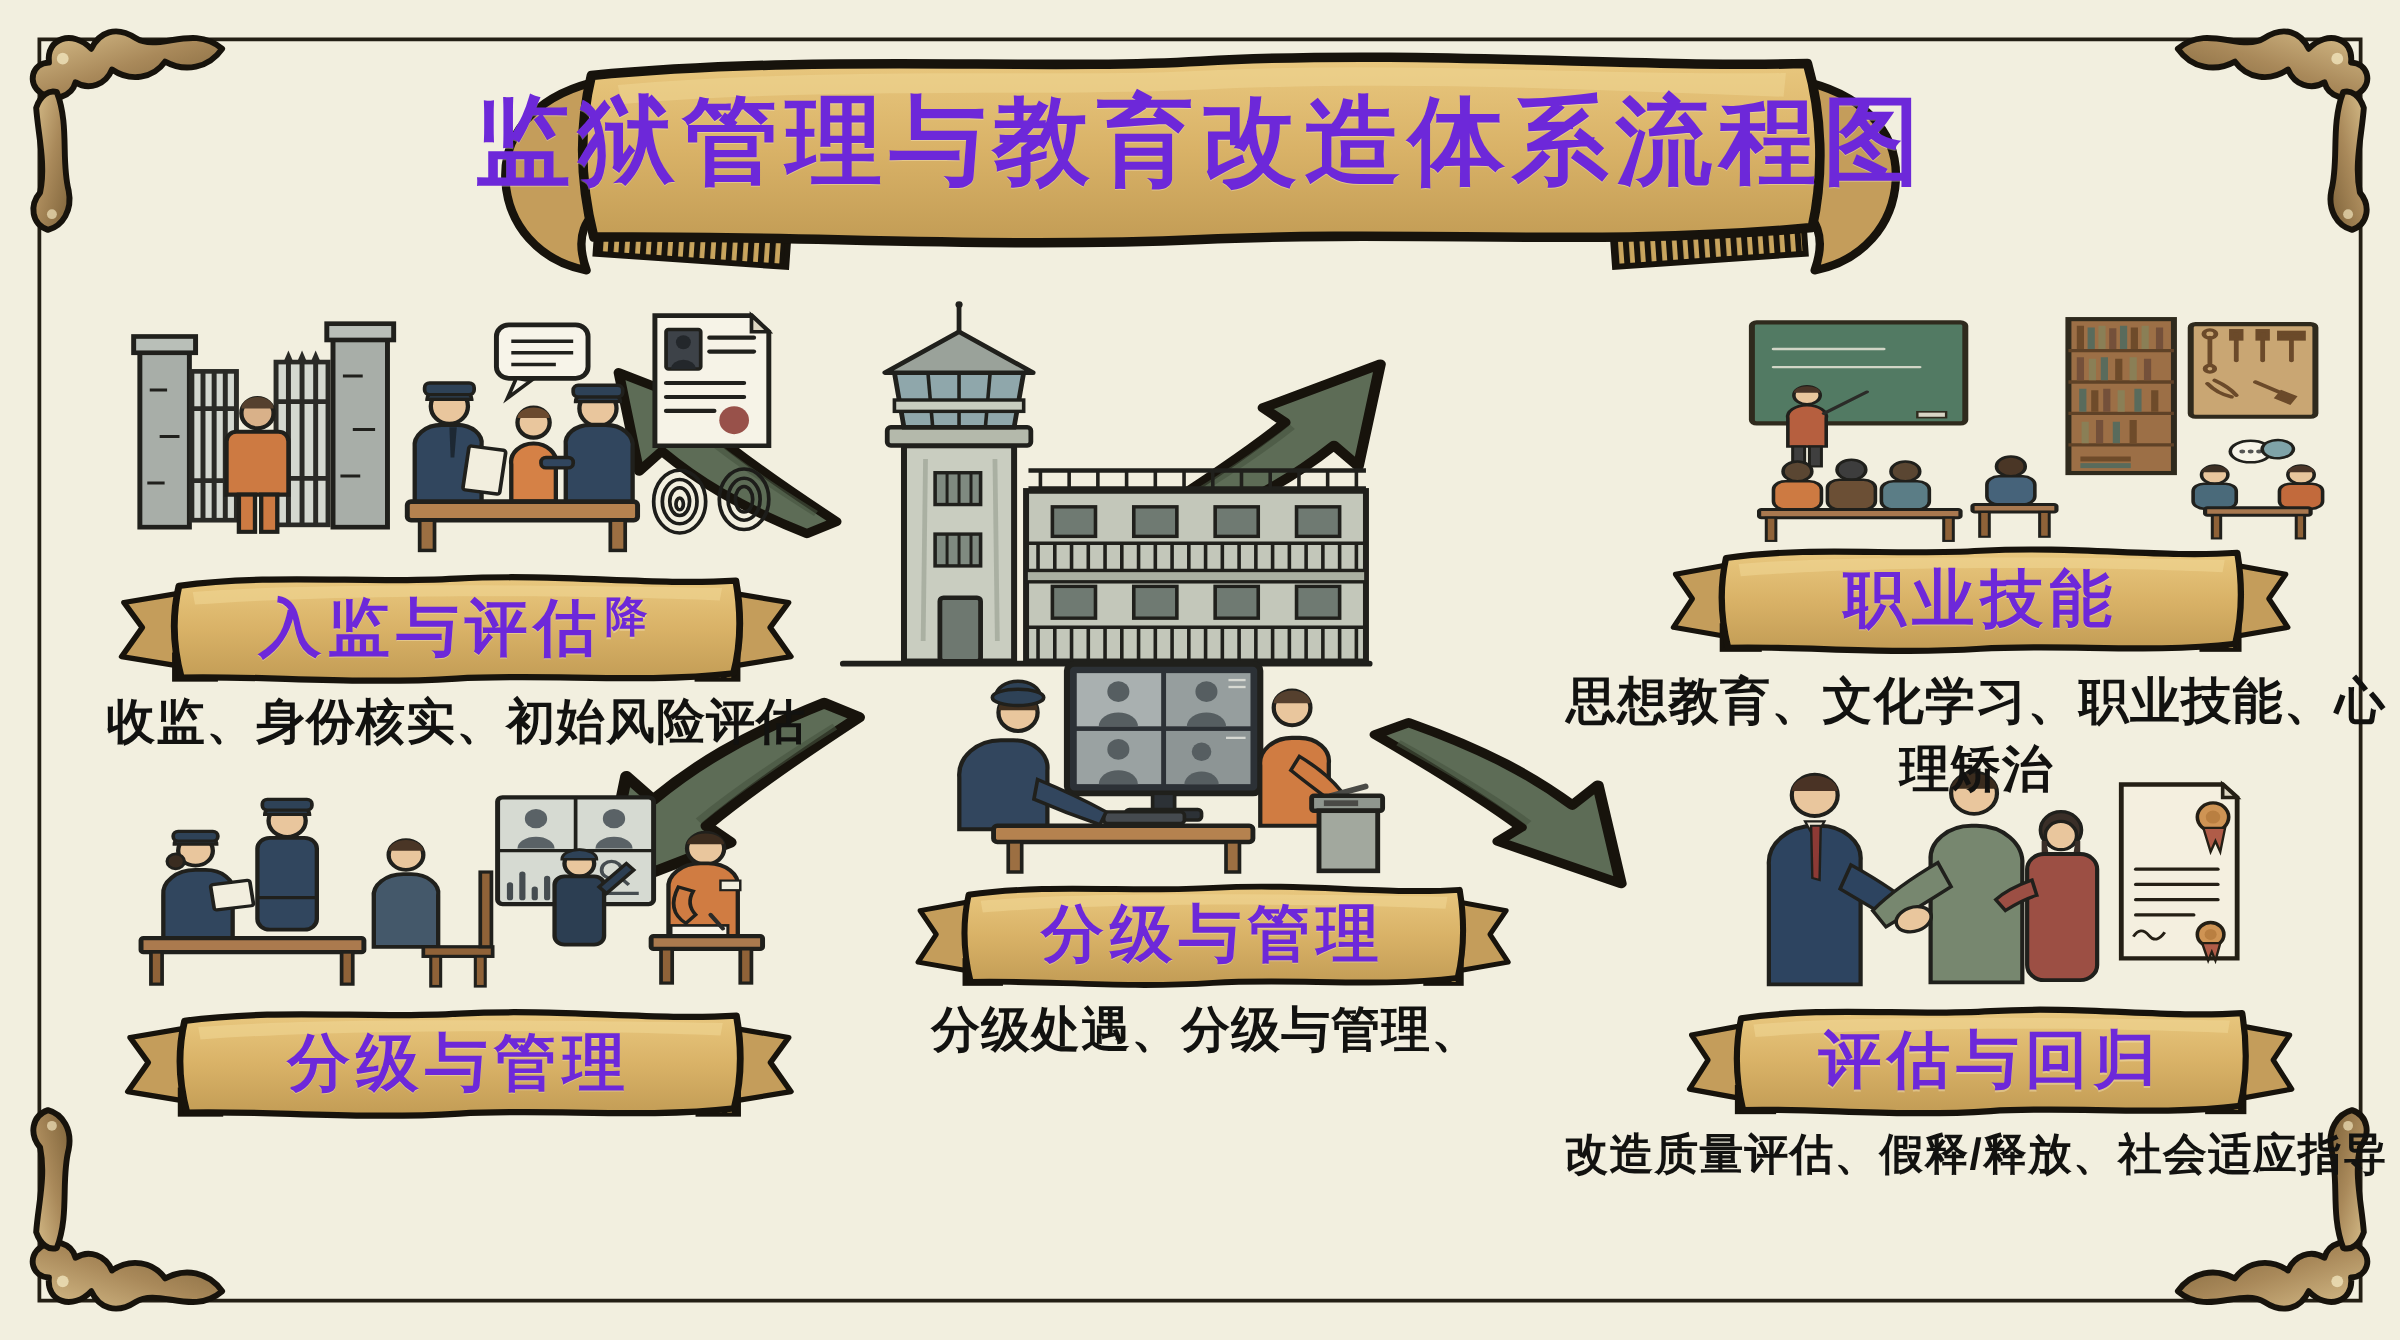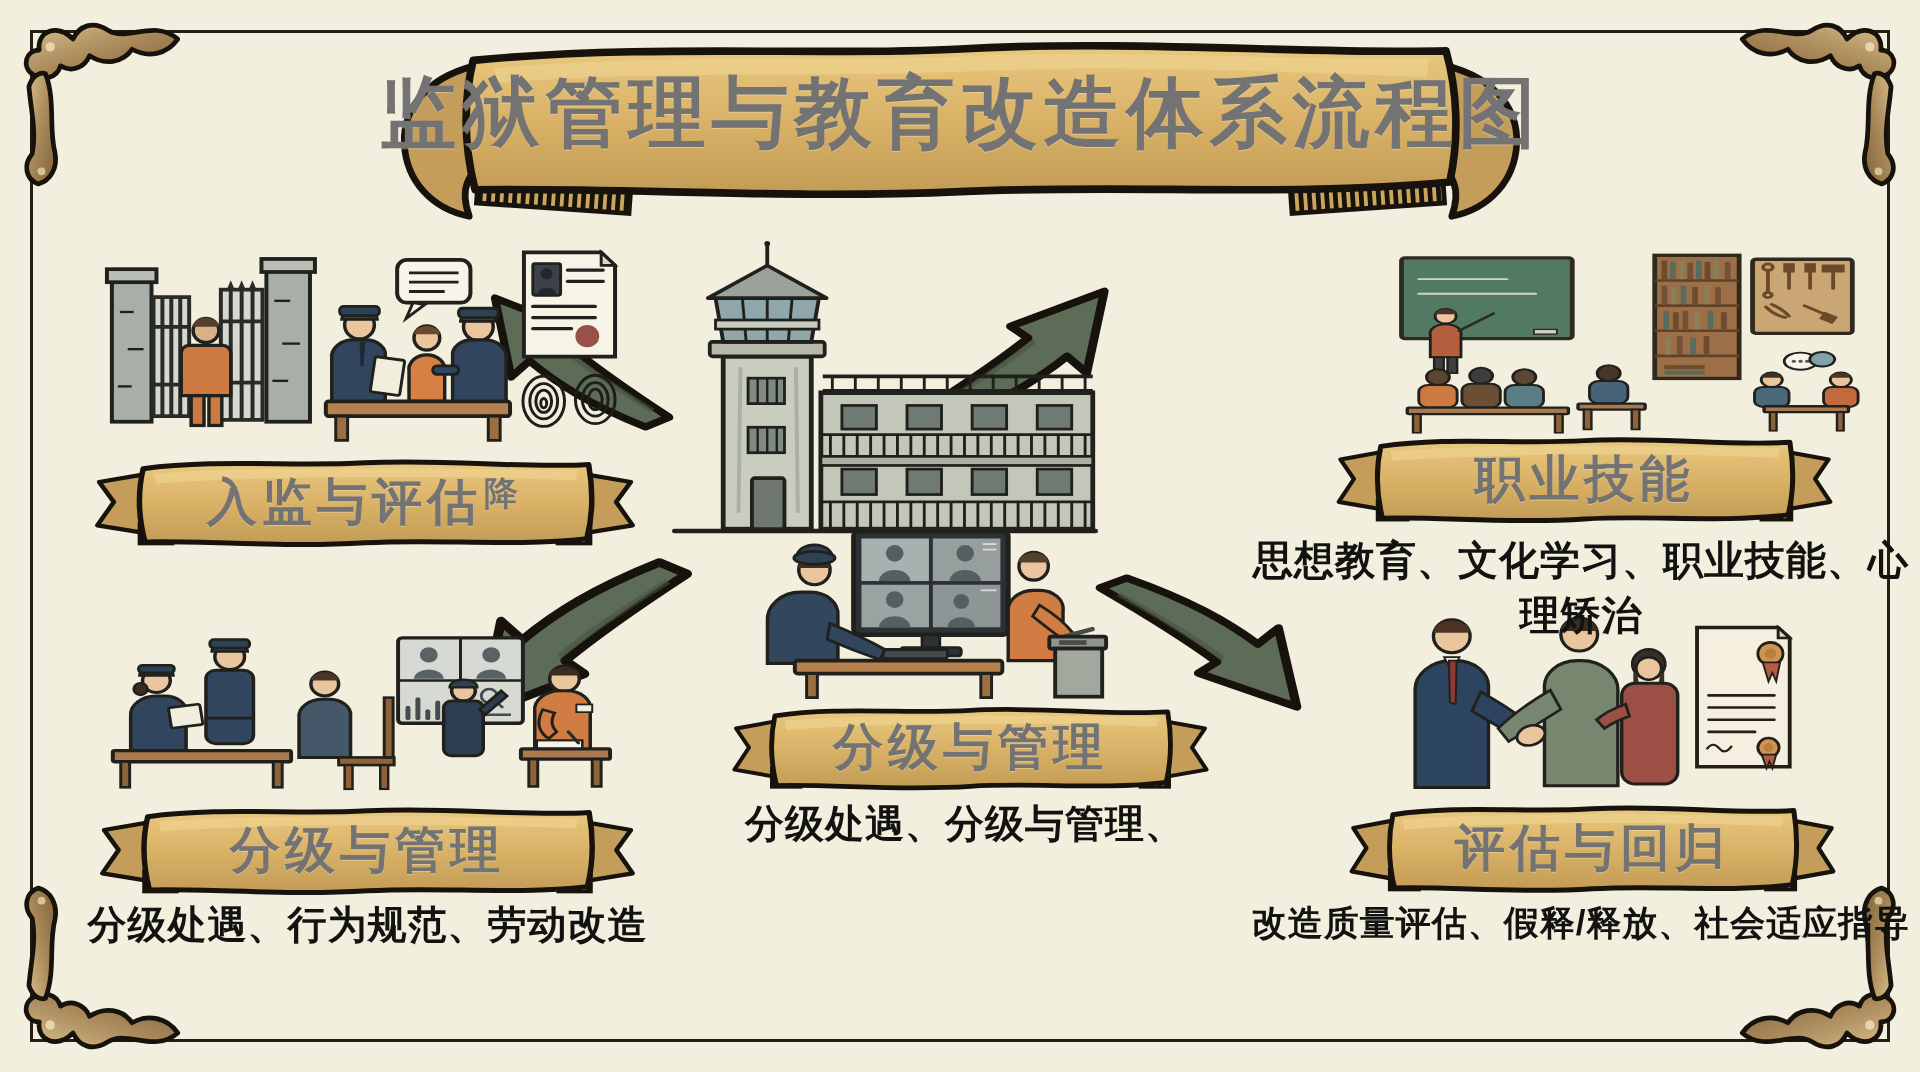--- a/index.html
+++ b/index.html
@@ -12,21 +12,21 @@
   .corner.tr{transform:scaleX(-1)}
   .corner.bl{transform:scaleY(-1)}
   .corner.br{transform:scale(-1,-1)}
   .arrow{position:absolute}
   .arrow svg{width:100%;height:100%}
   .scene{position:absolute}
   .scene svg{width:100%;height:100%}
   .ribbon{position:absolute}
   .ribbon svg.bg{position:absolute;left:0;top:0;width:100%;height:100%}
   .ribbon .label{position:absolute;inset:0;display:flex;align-items:center;justify-content:center;
-                 font-weight:900;letter-spacing:5px;color:#737373;
+                 font-weight:900;letter-spacing:5px;color:#6d28d9;
                  text-shadow:0 1px 0 rgba(255,246,214,.35)}
   .node-label{font-size:50px}
   .label .suffix{font-size:34px;font-weight:900;margin-left:2px;transform:translateY(-8px)}
   .title-ribbon .label{font-size:77px;letter-spacing:6px;padding-bottom:42px}
   .goal-ribbon .label{font-size:50px;letter-spacing:3px}
   .sub{position:absolute;text-align:center;font-weight:900;color:#121210;letter-spacing:1px}
   .sub.s39{font-size:39px}
   .sub.s36{font-size:40px}
   .sub.s35{font-size:35px}
 </style>
@@ -594,20 +594,21 @@
 
   <div class="ribbon" style="left:90px;top:452px;width:550px;height:100px">
     <svg class="bg" viewBox="0 0 600 120" preserveAspectRatio="none">
         <use href="#ribbonSideG"></use>
       </svg>
     <div class="label node-label">
         <span>入监与评估</span>
         <span class="suffix">降</span>
       </div>
   </div>
+  <div class="sub s39" style="left:55px;top:550px;width:620px">收监、身份核实、初始风险评估</div>
 
   <div class="ribbon" style="left:1332px;top:430px;width:505px;height:98px">
     <svg class="bg" viewBox="0 0 600 120" preserveAspectRatio="none">
         <use href="#ribbonSideG"></use>
       </svg>
     <div class="label node-label">职业技能</div>
   </div>
   <div class="sub s36" style="left:1245px;top:533px;width:672px">思想教育、文化学习、职业技能、心理矫治</div>
 
   <div class="ribbon" style="left:728px;top:700px;width:485px;height:95px">
@@ -617,21 +618,20 @@
     <div class="label node-label">分级与管理</div>
   </div>
   <div class="sub s39" style="left:660px;top:797px;width:610px">分级处遇、分级与管理、</div>
 
   <div class="ribbon" style="left:95px;top:800px;width:545px;height:100px">
     <svg class="bg" viewBox="0 0 600 120" preserveAspectRatio="none">
         <use href="#ribbonSideG"></use>
       </svg>
     <div class="label node-label">分级与管理</div>
   </div>
-  <div class="sub s39" style="left:50px;top:898px;width:635px">分级处遇、行为规范、劳动改造</div>
 
   <div class="ribbon" style="left:1345px;top:798px;width:495px;height:100px">
     <svg class="bg" viewBox="0 0 600 120" preserveAspectRatio="none">
         <use href="#ribbonSideG"></use>
       </svg>
     <div class="label node-label">评估与回归</div>
   </div>
   <div class="sub s35" style="left:1242px;top:900px;width:678px">改造质量评估、假释/释放、社会适应指导</div>
 
 

